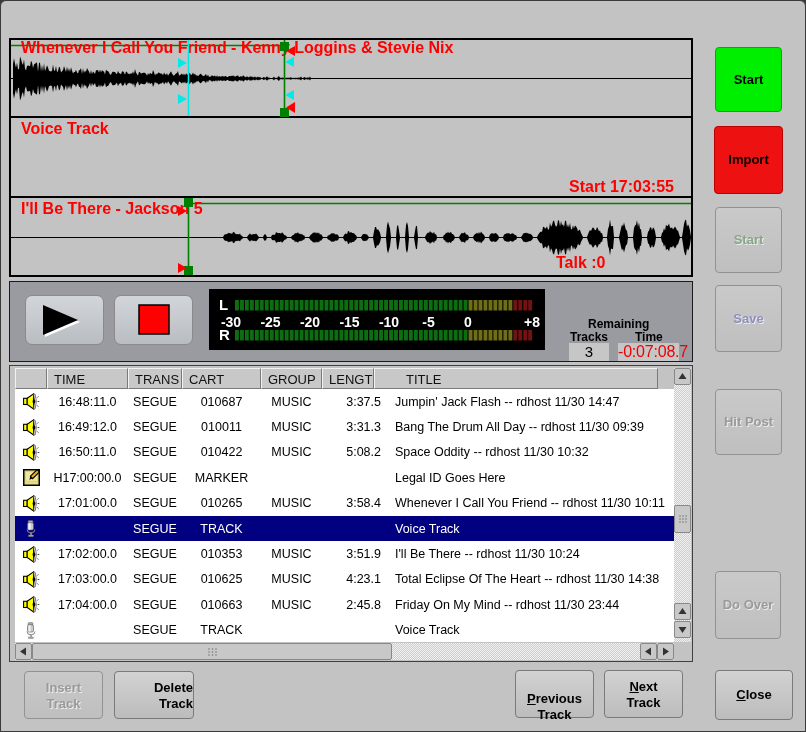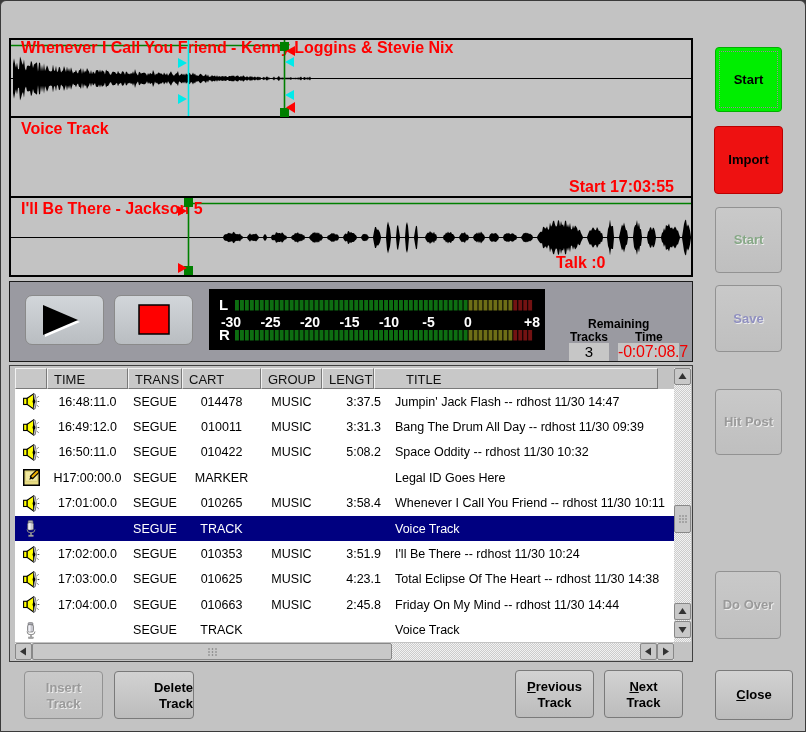--- a/index.html
+++ b/index.html
@@ -244,21 +244,21 @@
 <rect x="0.6" y="5.3" width="3.6" height="6.2" fill="#ffff00" stroke="#000" stroke-width="1.1"></rect>
 <polygon points="4.2,5.3 10.6,0.9 10.6,16 4.2,11.5" fill="#ffff00" stroke="#000" stroke-width="1.1"></polygon>
 <path d="M10.6,0.9 L12.2,1.4 Q14.6,8.5 12.2,15.6 L10.6,16 Q13,8.5 10.6,0.9 Z" fill="#fff" stroke="#555" stroke-width="0.8"></path>
 <ellipse cx="11" cy="8.5" rx="1.4" ry="2.1" fill="#000"></ellipse>
 <path d="M14.2,4.6 16,2.8 M14.6,8.5 16.6,8.5 M14.2,12.4 16,14.2" stroke="#444" stroke-width="1" fill="none" stroke-dasharray="1.7,1.1"></path>
 </g>
             </svg>
           </div>
           <div class="c ct">16:48:11.0</div>
           <div class="c cr">SEGUE</div>
-          <div class="c cc">014478</div>
+          <div class="c cc">010687</div>
           <div class="c cg">MUSIC</div>
           <div class="c cl">3:37.5</div>
           <div class="c cti">Jumpin' Jack Flash -- rdhost 11/30 14:47</div>
         </div>
         <div class="trow" style="height:25.4px">
 <div class="c ci">
             <svg width="17" height="17" viewBox="0 0 17 17">
               <g>
 <rect x="0.6" y="5.3" width="3.6" height="6.2" fill="#ffff00" stroke="#000" stroke-width="1.1"></rect>
 <polygon points="4.2,5.3 10.6,0.9 10.6,16 4.2,11.5" fill="#ffff00" stroke="#000" stroke-width="1.1"></polygon>
@@ -397,21 +397,21 @@
 <ellipse cx="11" cy="8.5" rx="1.4" ry="2.1" fill="#000"></ellipse>
 <path d="M14.2,4.6 16,2.8 M14.6,8.5 16.6,8.5 M14.2,12.4 16,14.2" stroke="#444" stroke-width="1" fill="none" stroke-dasharray="1.7,1.1"></path>
 </g>
             </svg>
           </div>
           <div class="c ct">17:04:00.0</div>
           <div class="c cr">SEGUE</div>
           <div class="c cc">010663</div>
           <div class="c cg">MUSIC</div>
           <div class="c cl">2:45.8</div>
-          <div class="c cti">Friday On My Mind -- rdhost 11/30 14:44</div>
+          <div class="c cti">Friday On My Mind -- rdhost 11/30 23:44</div>
         </div>
         <div class="trow" style="height:25.4px">
 <div class="c ci">
             <svg width="10" height="17" viewBox="0 0 10 17">
 <rect x="2" y="0.5" width="5" height="3" rx="1.2" fill="#a8a8b0" stroke="#666" stroke-width="0.5"></rect>
 <rect x="1.5" y="2.8" width="6" height="7.2" rx="1.5" fill="#c8c8d0" stroke="#555" stroke-width="0.6"></rect>
 <rect x="2.6" y="3.2" width="2" height="6.4" fill="#f0f0f4"></rect>
 <path d="M1,9.5 Q1,12.8 5,12.8 Q9,12.8 9,9.5" fill="none" stroke="#888" stroke-width="1"></path>
 <rect x="4.2" y="12.8" width="1.6" height="2.2" fill="#999"></rect>
 <rect x="2.6" y="15" width="4.8" height="1.6" fill="#aaa" stroke="#777" stroke-width="0.4"></rect>
@@ -489,15 +489,15 @@
 
 <div class="btn" style="left:714px; top:46px; width:67px; height:65px; background:#00ee00; border:1px solid #00b000; line-height:64px;"><div style="position:absolute; left:3px; top:3px; right:3px; bottom:3px; border:1px dotted #a080a0;"></div>Start</div>
 <div class="btn" style="left:713px; top:125px; width:69px; height:68px; background:#ee1111; border-color:#b00; line-height:66px;">Import</div>
 <div class="btn dis" style="left:714px; top:206px; width:67px; height:66px; line-height:64px; color:#86a886;">Start</div>
 <div class="btn dis" style="left:714px; top:284px; width:67px; height:67px; line-height:65px; color:#9090c0;">Save</div>
 <div class="btn dis" style="left:714px; top:388px; width:67px; height:66px; line-height:64px;">Hit Post</div>
 <div class="btn dis" style="left:714px; top:570px; width:66px; height:68px; line-height:66px;">Do Over</div>
 
 <div class="btn dis" style="left:23px; top:670px; width:79px; height:48px; padding-top:8px; line-height:16px;">Insert<br>Track</div>
 <div class="btn" style="left:113px; top:670px; width:80px; height:48px; padding-top:8px; line-height:16px;text-align:right;">Delete<br>Track</div>
-<div class="btn" style="left:514px; top:669px; width:79px; height:48px; padding-top:8px; line-height:16px;"><u>P</u>revious<br>Track</div>
+<div class="btn" style="left:514px; top:669px; width:79px; height:48px; padding-top:20px; line-height:16px;"><u>P</u>revious<br>Track</div>
 <div class="btn" style="left:603px; top:669px; width:79px; height:48px; padding-top:8px; line-height:16px;"><u>N</u>ext<br>Track</div>
 <div class="btn" style="left:714px; top:669px; width:78px; height:50px; line-height:48px;"><u>C</u>lose</div>
 </div>
 </body></html>

